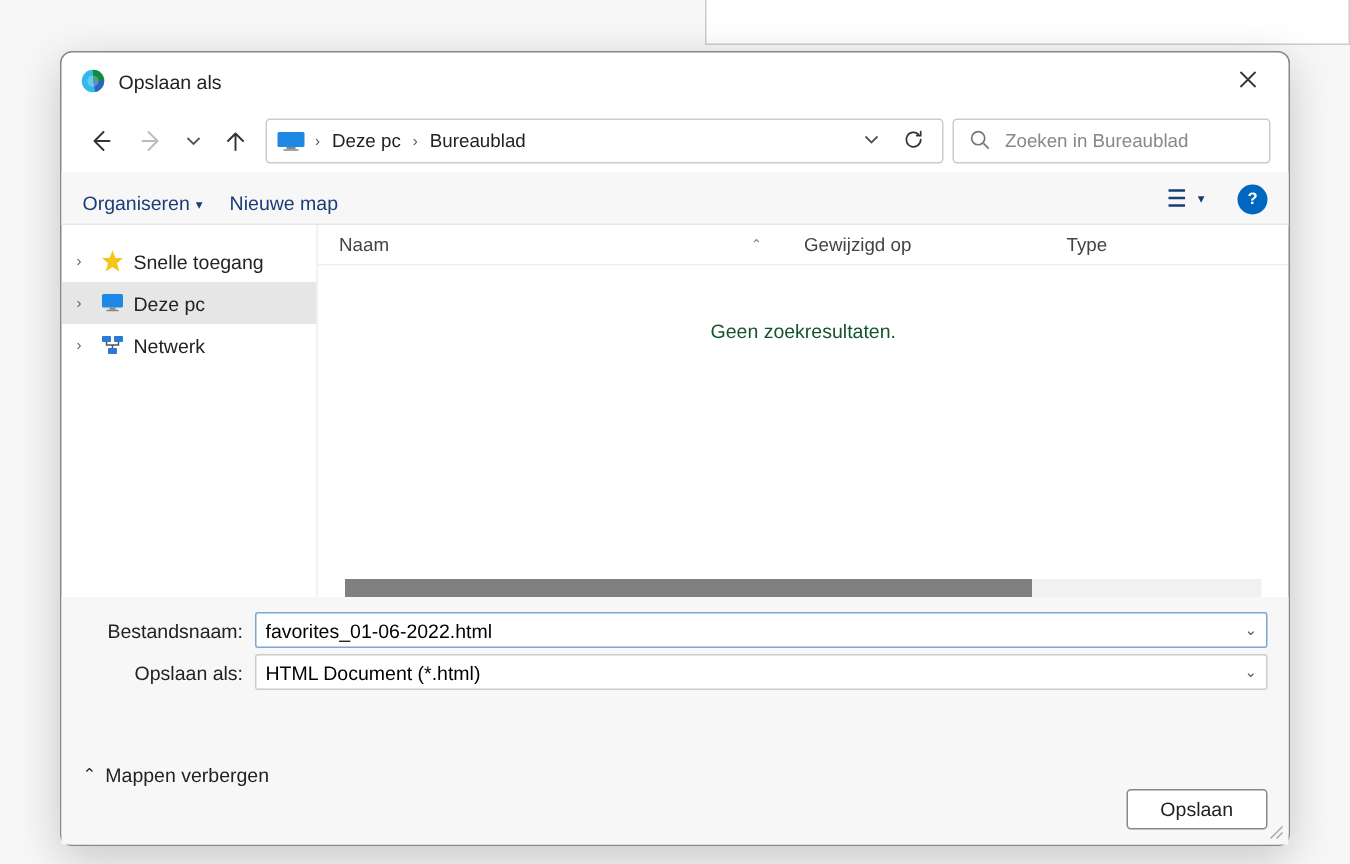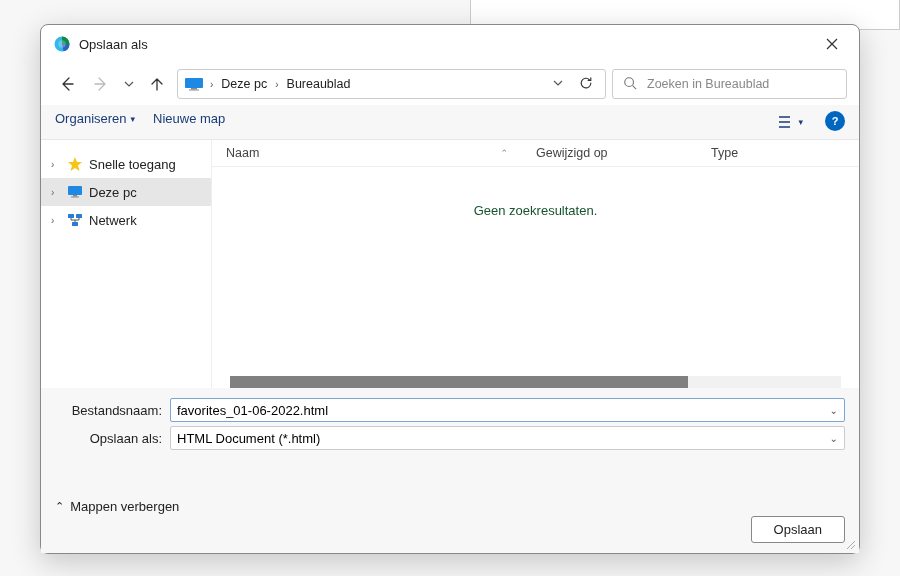--- a/index.html
+++ b/index.html
@@ -1,21 +1,21 @@
 <!DOCTYPE html>
 <html><head>
 <meta charset="utf-8">
 <style>
   * { box-sizing: border-box; margin: 0; padding: 0; font-family: "Segoe UI", sans-serif; }
   body { background: #f7f7f7; width: 900px; height: 576px; overflow: hidden; position: relative; }
   
   .bg-window { position: absolute; top: 0; left: 470px; right: 0; height: 30px; background: #fff; border: 1px solid #ccc; border-top: none; }
   
   .dialog { 
-    position: absolute; left: 40px; top: 24px; width: 820px; height: 530px;
+    position: absolute; left: 40px; top: 34px; width: 820px; height: 530px;
     background: #fff; border: 1px solid #888; border-radius: 8px;
     box-shadow: 0 8px 30px rgba(0,0,0,0.2);
     display: flex; flex-direction: column;
   }
   
   .titlebar { display: flex; align-items: center; padding: 10px 12px; }
   .titlebar .edge-icon { width: 18px; height: 18px; margin-right: 8px; }
   .titlebar .title { font-size: 13px; color: #222; flex: 1; }
   .titlebar .close { width: 30px; text-align: center; cursor: pointer; font-size: 15px; color: #333; }
   
@@ -25,26 +25,26 @@
   .nav-dd { font-size: 10px; color: #555; width: 16px; display: flex; align-items: center; justify-content: center; cursor: pointer; }
   
   .path-box { flex: 1; border: 1px solid #ccc; border-radius: 3px; height: 30px; display: flex; align-items: center; padding: 0 6px; gap: 4px; background: #fff; }
   .pc-icon { width: 20px; height: 14px; display: inline-block; }
   .crumb { font-size: 12.5px; color: #222; padding: 0 2px; cursor: pointer; }
   .crumb-sep { font-size: 10px; color: #555; padding: 0 2px; }
   .path-spacer { flex: 1; }
   .path-dd { color: #555; font-size: 11px; padding: 0 6px; cursor: pointer; }
   .refresh { color: #333; font-size: 13px; padding: 0 6px; cursor: pointer; }
   
-  .search-box { width: 235px; border: 1px solid #ccc; border-radius: 3px; height: 30px; display: flex; align-items: center; padding: 0 10px; background: #fff; }
+  .search-box { width: 212px; border: 1px solid #ccc; border-radius: 3px; height: 30px; display: flex; align-items: center; padding: 0 10px; background: #fff; }
   .search-box .sicon { color: #777; font-size: 13px; margin-right: 10px; }
   .search-box input { border: none; outline: none; font-size: 12.5px; flex: 1; color: #333; }
   .search-box input::placeholder { color: #888; }
   
-  .toolbar { display: flex; align-items: flex-start; padding: 6px 14px; border-bottom: 1px solid #e6e6e6; background: #f7f7f7; gap: 18px; }
+  .toolbar { display: flex; align-items: flex-end; padding: 6px 14px; border-bottom: 1px solid #e6e6e6; background: #f7f7f7; gap: 18px; }
   .tool-item { font-size: 13px; color: #1a3c78; cursor: pointer; display: flex; align-items: center; gap: 4px; }
   .tool-dd { font-size: 9px; }
   .tool-spacer { flex: 1; }
   .view-btn { color: #1a3c78; cursor: pointer; display: flex; align-items: center; gap: 4px; padding: 4px; }
   .help-btn { width: 20px; height: 20px; border-radius: 50%; background: #0067c0; color: #fff; display: flex; align-items: center; justify-content: center; font-size: 11px; font-weight: bold; cursor: pointer; }
   
   .main { flex: 1; display: flex; overflow: hidden; }
   .sidebar { width: 170px; padding: 10px 0; overflow-y: auto; }
   .side-item { display: flex; align-items: center; padding: 6px 10px; gap: 6px; font-size: 13px; cursor: pointer; color: #222; }
   .side-item.selected { background: #e6e6e6; }

